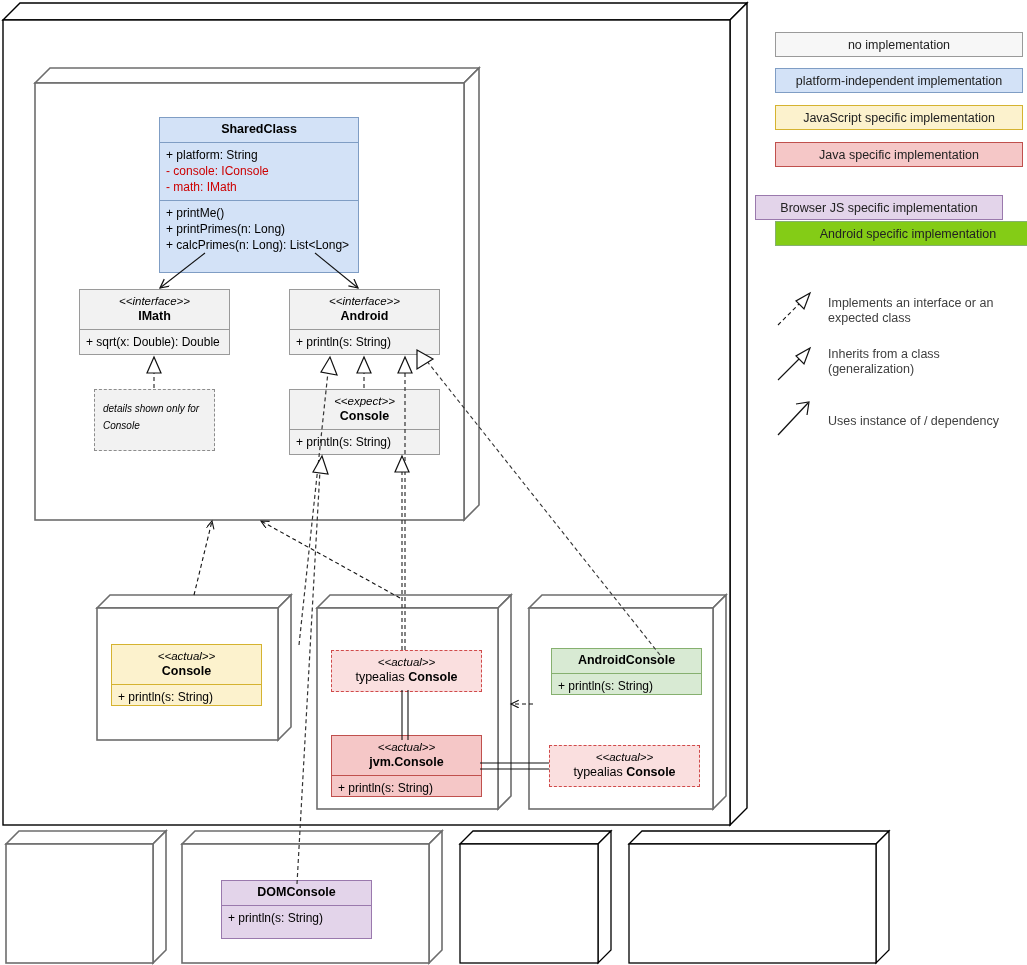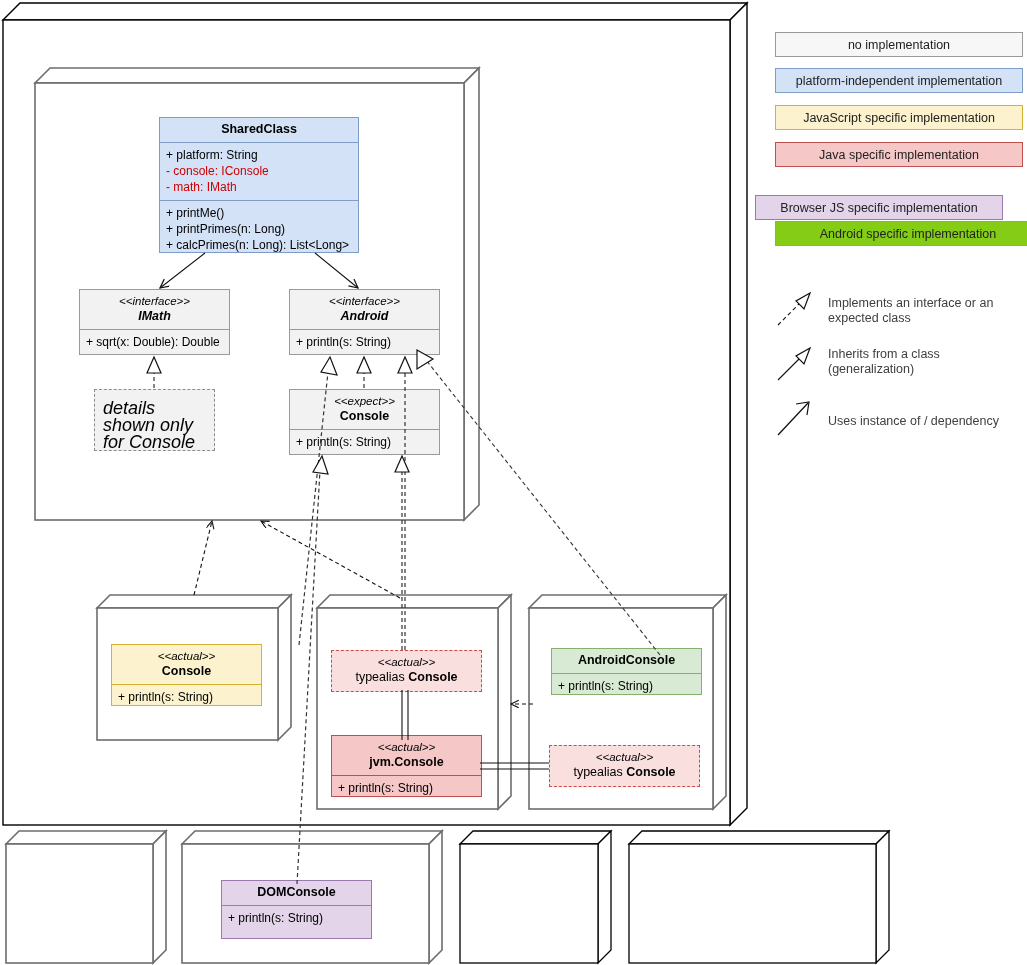--- a/index.html
+++ b/index.html
@@ -69,21 +69,20 @@
     font-size: 11.5px;
     display: block;
   }
   .uml .cname {
     font-weight: bold;
     font-size: 12.5px;
     display: block;
   }
   .uml .cname-italic {
     font-weight: bold;
-    font-style: italic;
     font-size: 12.5px;
     display: block;
   }
   .uml .member {
     font-size: 12px;
     line-height: 16px;
     white-space: nowrap;
     color: #000;
   }
   .uml .member.red { color: #cc0000; }
@@ -102,21 +101,21 @@
   .uml.green .sec + .sec { border-top-color: #86b06f; }
   .uml.purple { background: #e3d4ea; border-color: #9a79ad; }
   .uml.purple .sec + .sec { border-top-color: #9a79ad; }
   .uml.note {
     background: #f2f2f2;
     border: 1px dashed #8c8c8c;
   }
   .uml.note .sec { padding: 10px 8px; }
   .uml.note .member {
     font-style: italic;
-    font-size: 18px;
+    font-size: 10px;
     line-height: 17px;
     white-space: normal;
   }
 
   
   .legend-chip {
     position: absolute;
     box-sizing: border-box;
     border: 1px solid #9a9a9a;
     background: #f7f7f7;
@@ -281,21 +280,21 @@
       <line x1="480" y1="763" x2="549" y2="763" stroke="#111" stroke-width="1.1"></line>
       <line x1="480" y1="769" x2="549" y2="769" stroke="#111" stroke-width="1.1"></line>
       <line x1="549" y1="763" x2="549" y2="769" stroke="#111" stroke-width="0"></line>
     </g>
 
     <g>
       <line x1="498" y1="700" x2="498" y2="809" stroke="#111" stroke-width="0"></line>
     </g>
   </svg>
 
-  <div class="uml blue" style="left:159px; top:117px; width:200px; height:136px;">
+  <div class="uml blue" style="left:159px; top:117px; width:200px; height:156px;">
     <div class="sec title">
       <span class="cname">SharedClass</span>
     </div>
     <div class="sec">
       <div class="member">+ platform: String</div>
       <div class="member red">- console: IConsole</div>
       <div class="member red">- math: IMath</div>
     </div>
     <div class="sec">
       <div class="member">+ printMe()</div>

